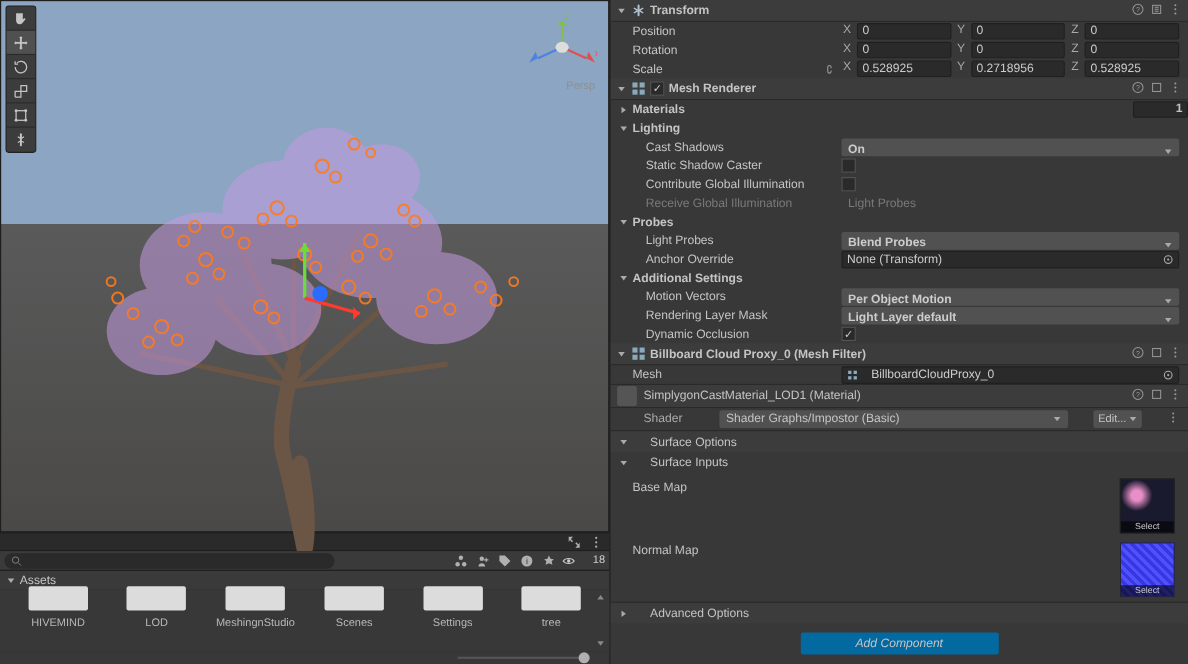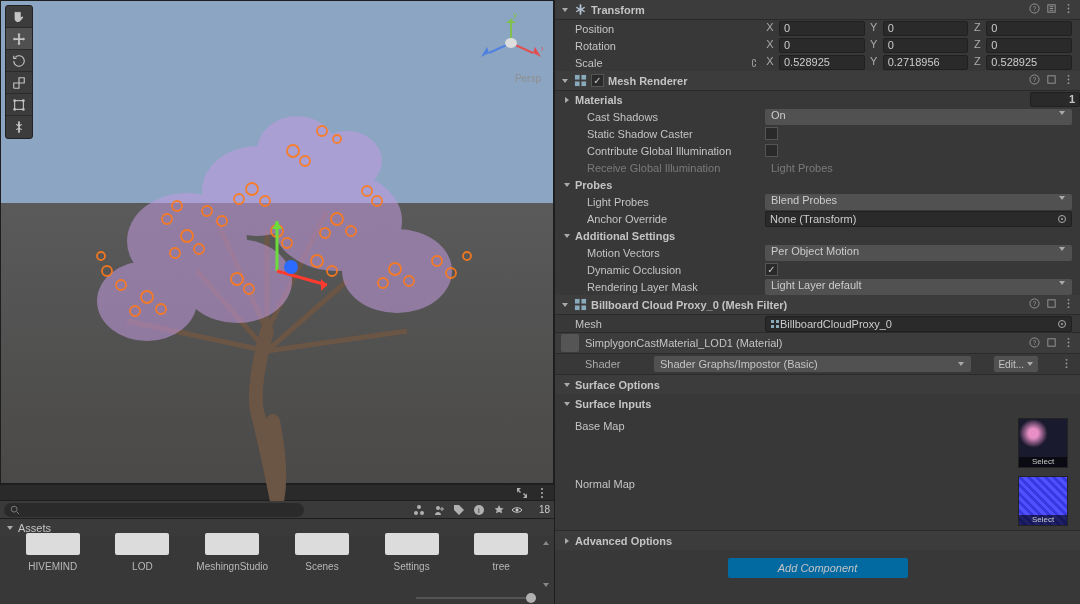--- a/index.html
+++ b/index.html
@@ -66,40 +66,40 @@
 .prop-row { display: flex; align-items: center; height: 17px; padding: 0 8px 0 20px; gap: 4px;}
 .prop-row .label { width: 186px; color: #c4c4c4; padding-left: 0;}
 .prop-row.indent2 .label { padding-left: 12px; }
 .prop-row .disabled { color: #7a7a7a; }
 .sub-hdr { height: 17px; display:flex; align-items:center; padding-left: 8px; gap:4px; font-weight:bold;}
 .sub-hdr svg{width:8px;height:8px;}
 
 .xyz { display: flex; gap: 4px; flex: 1; }
 .axis-lbl { width: 10px; text-align: center; color: #aaa; }
 .num-field { flex: 1; height: 15px; background: #2a2a2a; border: 1px solid #202020; border-radius: 2px; padding: 0 4px; color: #ccc; font-size: 11px; line-height: 13px;}
-.dropdown { flex: 1; height: 16px; background: #515151; border-radius: 2px; padding: 0 6px; display: flex; align-items: flex-start; justify-content: space-between; color: #ccc; }
+.dropdown { flex: 1; height: 16px; background: #515151; border-radius: 2px; padding: 0 6px; display: flex; align-items: flex-end; justify-content: space-between; color: #ccc; font-weight: bold; }
 .dropdown svg { width: 8px; height: 8px; }
-.obj-field { flex: 1; height: 16px; background: #2a2a2a; border: 1px solid #202020; border-radius: 2px; display: flex; align-items: center; padding: 0 2px 0 4px; color: #ccc; gap:0;}
+.obj-field { flex: 1; height: 16px; background: #2a2a2a; border: 1px solid #202020; border-radius: 2px; display: flex; align-items: center; padding: 0 2px 0 4px; color: #ccc; gap:12px;}
 .obj-field .pick { margin-left: auto; width: 14px; height: 14px; display: flex; align-items: center; justify-content: center; }
 .obj-field .pick svg { width: 10px; height: 10px; }
 .obj-field svg.lead { width:10px; height:10px;}
 .link-icon { width:14px; display:flex; align-items:center; justify-content:center;}
 .link-icon svg{width:12px;height:12px;}
 .count-field { width: 50px; height: 15px; background: #2a2a2a; border: 1px solid #202020; border-radius: 2px; text-align: right; padding: 0 4px; line-height:13px; margin-left:auto;}
 
 .mat-hdr { height: 22px; background: #3c3c3c; border-top:1px solid #2a2a2a; border-bottom:1px solid #2a2a2a; display:flex; align-items:center; padding:0 6px; gap:6px;}
 .mat-thumb { width: 18px; height: 18px; background: #555; border-radius:2px;}
 .shader-row { height: 20px; display:flex; align-items:center; padding:0 8px 0 30px; gap:23px; background:#383838;}
 .shader-row .sl { width: 46px; color:#aaa;}
 .shader-drop { flex:1; height:16px; background:#515151; border-radius:2px; padding:0 6px; display:flex; align-items:center; justify-content:space-between;}
 .shader-drop svg{width:8px;height:8px;}
 .edit-btn { height:16px; background:#515151; border-radius:2px; padding:0 4px; display:flex; align-items:center; gap:2px; font-size:10px;}
 .edit-btn svg{width:8px;height:8px;}
 
-.surf-hdr { height:20px; background:#3c3c3c; border-top:1px solid #2a2a2a; display:flex; align-items:center; padding-left:8px; gap:4px; font-weight:bold;}
+.surf-hdr { height:20px; background:#3c3c3c; border-top:1px solid #2a2a2a; display:flex; align-items:center; padding-left:8px; gap:20px; font-weight:normal;}
 .surf-hdr svg{width:8px;height:8px;}
 .map-row { display:flex; padding: 4px 12px 4px 20px;}
 .map-row .ml { flex:1; padding-top:2px;}
 .tex-slot { width:50px; height:50px; background:#2a2a2a; border:1px solid #222; position:relative; display:flex; align-items:center; justify-content:center;}
 .tex-slot .sel-badge { position:absolute; bottom:0; left:0; right:0; height:10px; background:rgba(0,0,0,0.6); text-align:center; font-size:8px; color:#ccc; line-height:10px;}
 .tex-base { background: radial-gradient(circle at 30% 30%, #e88fc8 0%, #e88fc8 10%, #1a1a2e 30%), radial-gradient(circle at 70% 60%, #e88fc8 0%, #e88fc8 12%, transparent 20%), #1a1a2e;}
 .tex-normal { background: #4040ff; background-image: repeating-linear-gradient(45deg, #5050ff 0, #5050ff 3px, #3838e0 3px, #3838e0 6px);}
 
 .add-comp-row { padding: 8px 0; display:flex; justify-content:center; background:#383838;}
 .add-comp-btn { width: 180px; height:20px; background:#0369a1; border-radius:2px; display:flex; align-items:center; justify-content:center;font-style:italic;}
@@ -449,20 +449,26 @@
             </svg></span>
       </span>
     </div>
     <div class="sub-hdr">
         <svg viewBox="0 0 8 8">
           <path d="M2 1l4 3-4 3z" fill="#aaa"></path>
         </svg>
         <span>Materials</span>
         <div class="count-field">1</div>
       </div>
+    <div class="sub-hdr">
+        <svg viewBox="0 0 8 8">
+          <path d="M1 2l3 4 3-4z" fill="#aaa"></path>
+        </svg>
+        <span>Lighting</span>
+      </div>
     <div class="prop-row indent2">
         <span class="label">Cast Shadows</span>
         <div class="dropdown">
           <span>On</span>
           <svg viewBox="0 0 8 8">
             <path d="M1 2l3 4 3-4z" fill="#aaa"></path>
           </svg>
         </div>
       </div>
     <div class="prop-row indent2">
@@ -513,31 +519,31 @@
     <div class="prop-row indent2">
         <span class="label">Motion Vectors</span>
         <div class="dropdown">
           <span>Per Object Motion</span>
           <svg viewBox="0 0 8 8">
             <path d="M1 2l3 4 3-4z" fill="#aaa"></path>
           </svg>
         </div>
       </div>
     <div class="prop-row indent2">
-        <span class="label">Dynamic Occlusion</span>
-        <span class="chk checked"></span>
-      </div>
-    <div class="prop-row indent2">
         <span class="label">Rendering Layer Mask</span>
         <div class="dropdown">
           <span>Light Layer default</span>
           <svg viewBox="0 0 8 8">
             <path d="M1 2l3 4 3-4z" fill="#aaa"></path>
           </svg>
         </div>
+      </div>
+    <div class="prop-row indent2">
+        <span class="label">Dynamic Occlusion</span>
+        <span class="chk checked"></span>
       </div>
 
     <div class="section-hdr">
       <span class="tri">
           <svg viewBox="0 0 8 8">
             <path d="M1 2l3 4 3-4z" fill="#aaa"></path>
           </svg>
         </span>
       <span class="icon">
           <svg viewBox="0 0 14 14">

